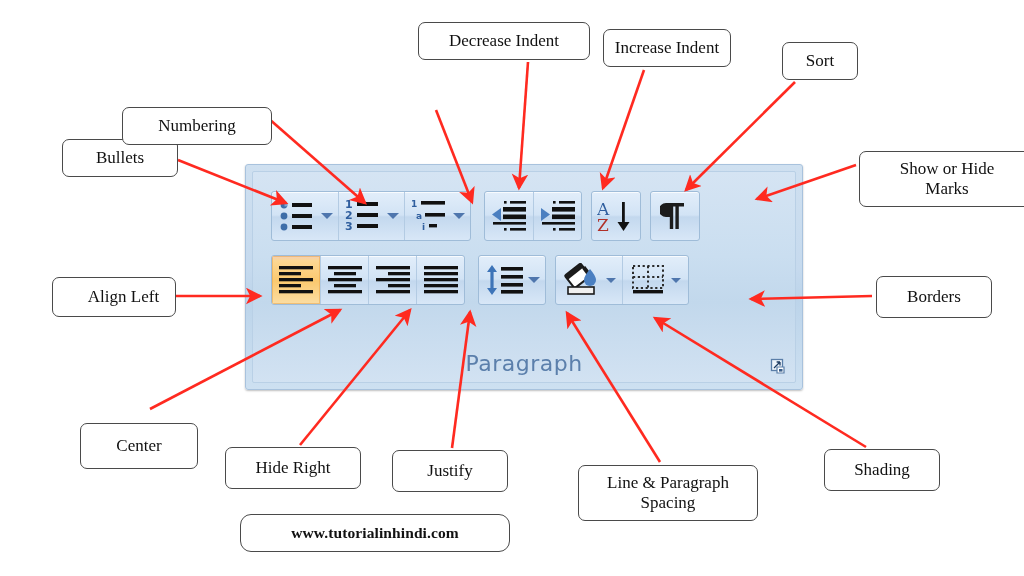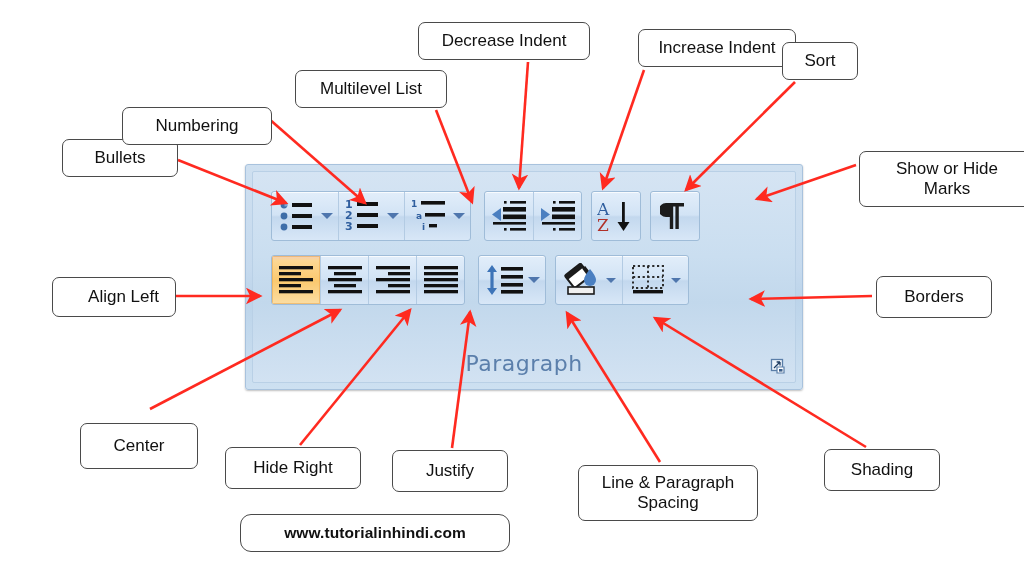--- a/index.html
+++ b/index.html
@@ -22,20 +22,21 @@
     color:#111111;
     font-size:17px;
     line-height:1.15;
     display:flex;
     align-items:center;
     justify-content:center;
     text-align:center;
     padding:3px 8px;
     z-index:30;
     white-space:pre-line;
+    font-family:Liberation Serif, serif;
   }
   .label-box.two-line{line-height:1.18;}
   .label-box.site{
     font-weight:bold;
     font-size:15.5px;
     border-radius:11px;
     letter-spacing:.1px;
     text-align:center;
   }
 
@@ -371,25 +372,24 @@
       <line x1="452" y1="448" x2="470" y2="312"></line>
       <line x1="660" y1="462" x2="567" y2="313"></line>
       <line x1="866" y1="447" x2="655" y2="318"></line>
     </g>
   </svg>
 
   <div class="label-box" style="left:62px;top:139px;width:116px;height:38px;">Bullets</div>
 
   <div class="label-box" style="left:122px;top:78px;width:150px;height:38px;margin-top:29px;">Numbering</div>
 
-  <div class="label-box" style="left:295px;top:70px;width:152px;height:38px;">Multilevel List</div>
 
   <div class="label-box" style="left:418px;top:22px;width:172px;height:38px;">Decrease Indent</div>
 
-  <div class="label-box" style="left:638px;top:29px;width:158px;height:38px;">Increase Indent</div>
+  <div class="label-box" style="left:603px;top:29px;width:128px;height:38px;">Increase Indent</div>
 
   <div class="label-box" style="left:782px;top:42px;width:76px;height:38px;">Sort</div>
 
   <div class="label-box two-line" style="left:859px;top:135px;width:176px;height:56px;margin-top:16px;">Show or Hide
 Marks</div>
 
   <div class="label-box" style="left:52px;top:277px;width:124px;height:40px;padding-left:27px;">Align Left</div>
 
   <div class="label-box" style="left:876px;top:276px;width:116px;height:42px;">Borders</div>
 

